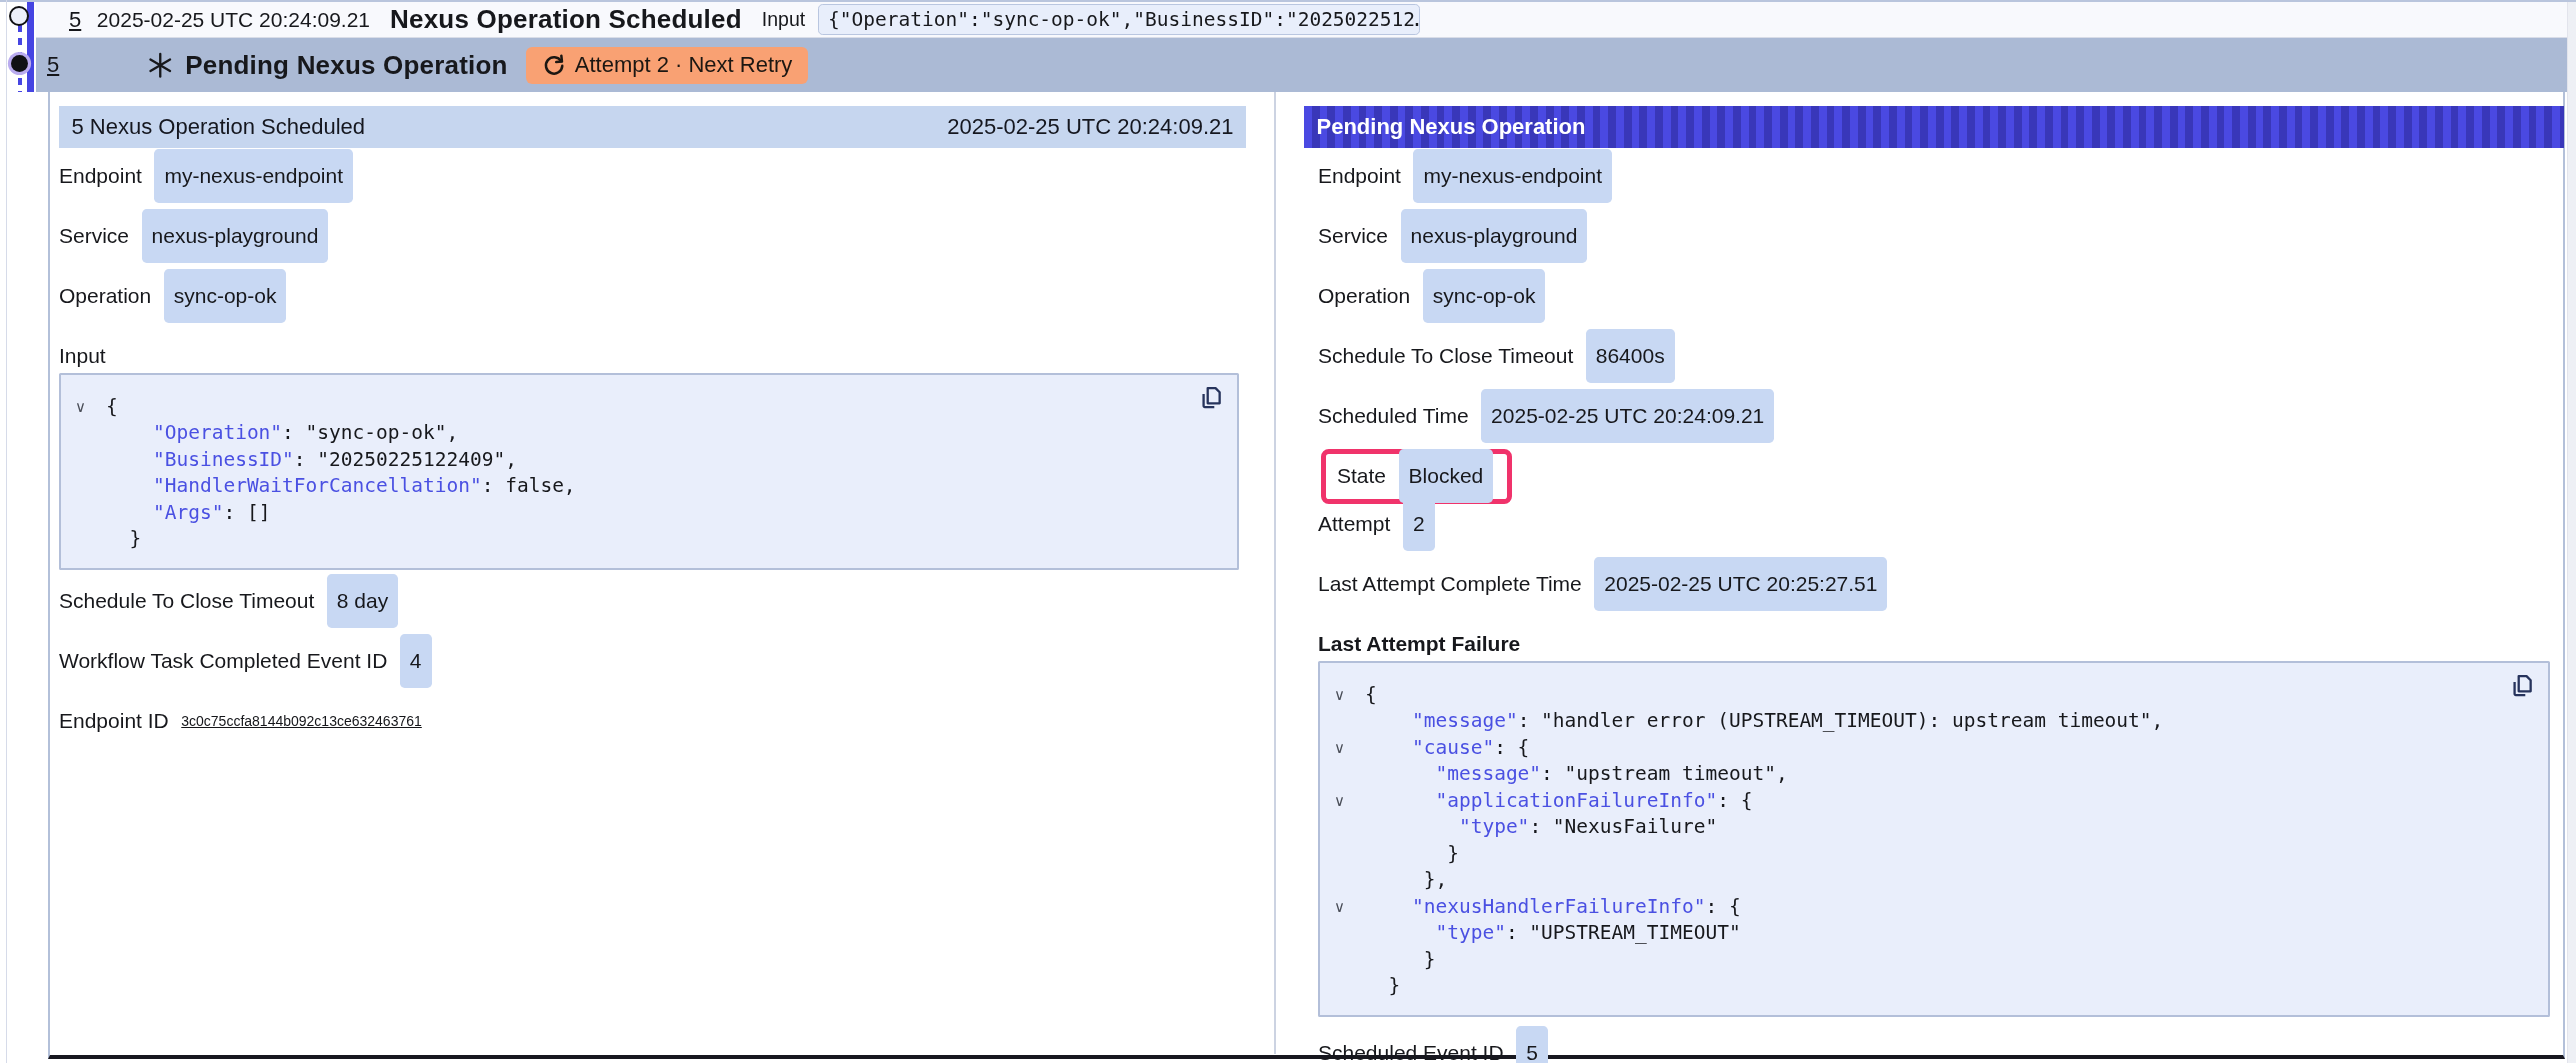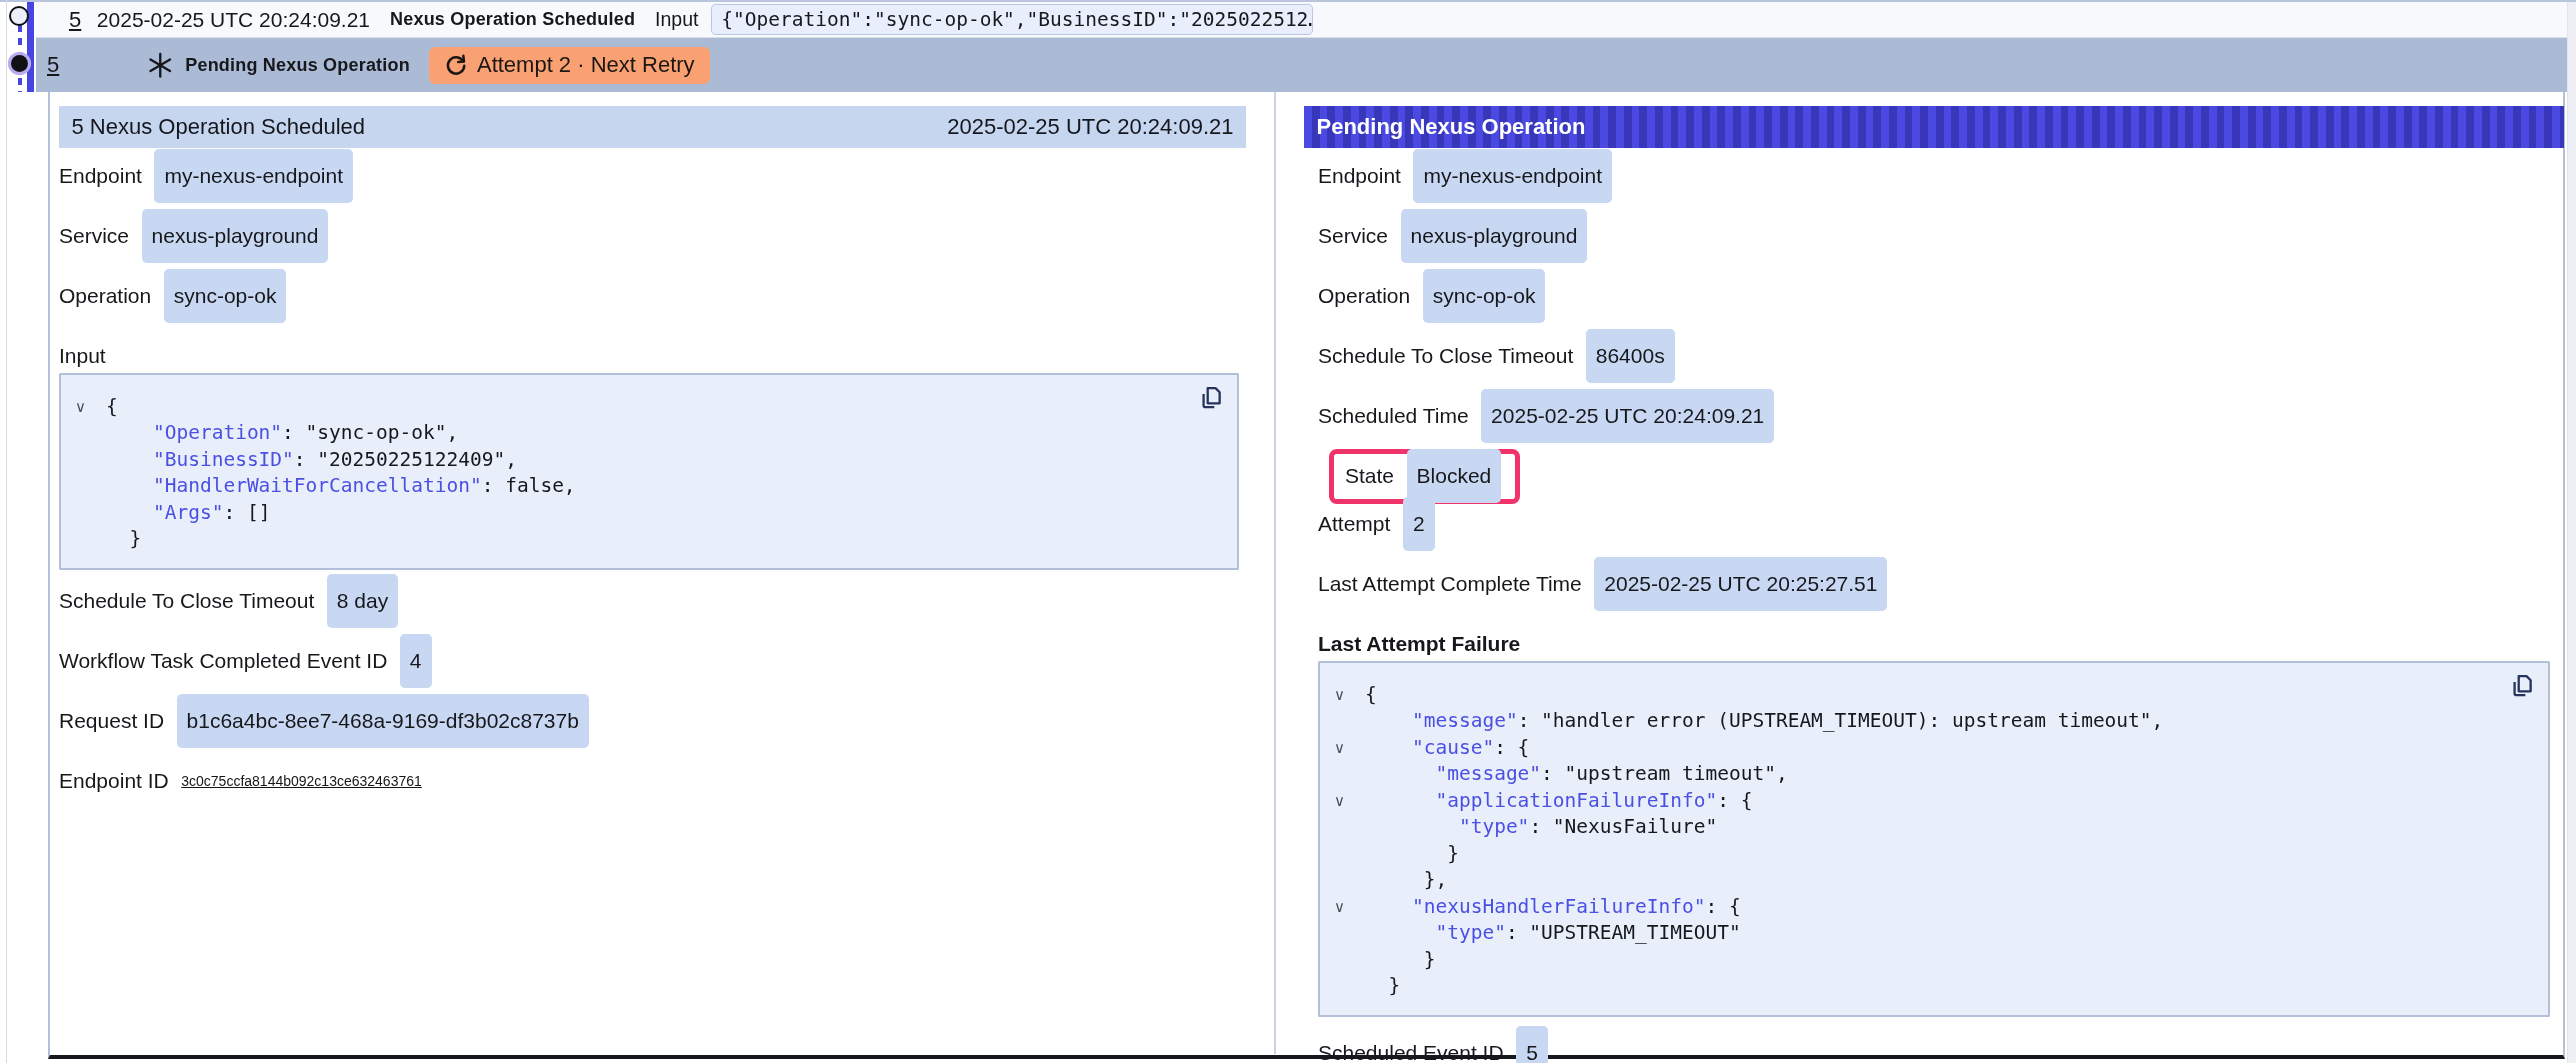--- a/index.html
+++ b/index.html
@@ -12,21 +12,21 @@
   #left-outer-border { left:5.5px; top:0; width:1.6px; height:1063px; background:#d6dbe9; }
   #scrollbar { left:2567px; top:1.6px; width:9.4px; height:1062px; background:#eef0f5; border-left:0.8px solid #e2e4ec; }
 
   
   #row1 { left:36px; top:1.6px; width:2531px; height:36px; background:#f8f9fd; display:flex; align-items:center; padding-left:33px; }
   #row-sep { left:36px; top:37px; width:2531px; height:0.8px; background:#d9dde8; }
   #row2 { left:36px; top:38px; width:2531px; height:54px; background:#abbad5; display:flex; align-items:center; padding-left:11px; }
 
   .ev-id { font-size:22px; color:#15161a; text-decoration:underline; font-weight:500; }
   .ev-ts { font-size:21px; margin-left:15.6px; }
-  .ev-title { font-size:18px; font-weight:700; margin-left:20px; letter-spacing:0.2px; }
+  .ev-title { font-size:26px; font-weight:700; margin-left:20px; letter-spacing:0.2px; }
   .ev-input-label { font-size:19.5px; margin-left:20px; }
   .ev-input-chip { margin-left:12.5px; height:31px; max-width:602px; overflow:hidden; white-space:nowrap;
     background:#e8eefb; border:1.6px solid #b9c6e0; border-radius:4.7px; display:flex; align-items:center; padding:0 9.4px;
     font-family:"DejaVu Sans Mono", monospace; font-size:19.5px; color:#17181c; }
 
   #row2 .ev-title { margin-left:11px; }
   .star-wrap { margin-left:87px; width:28px; height:28px; display:flex; align-items:center; justify-content:center; }
   .retry-badge { margin-left:18.7px; height:37px; background:#f9a173; border-radius:6.2px; display:flex; align-items:center;
     gap:9.4px; padding:0 15.6px; font-size:22px; font-weight:500; color:#1c1712; }
 
@@ -67,21 +67,21 @@
   #right-panel .code-block { width:1232px; }
   .code-line { position:relative; padding-left:45px; height:26.5px; line-height:26.5px; }
   .code-text { font-family:"DejaVu Sans Mono", monospace; font-size:19.5px; white-space:pre; color:#17181c; }
   .tok-key { color:#4a50e2; }
   .chev { position:absolute; left:14px; top:5.5px; font-size:15px; color:#4a4e58; line-height:1; cursor:pointer; }
   .copy-btn { position:absolute; top:9.4px; right:12.5px; width:28px; height:28px; cursor:pointer; }
 
   #right-panel .fields { padding-left:14px; }
   #right-panel .section-label { padding-left:14px;font-weight:bold; }
   #right-panel .code-block { margin-left:14px; }
-  #right-panel .field-row.red-box { margin-left:11px; }
+  #right-panel .field-row.red-box { margin-left:3px; }
 
   svg { display:block; }
 </style>
 </head>
 <body>
 
 <div class="abs" id="top-border"></div>
 <div class="abs" id="left-outer-border"></div>
 <div class="abs" id="scrollbar"></div>
 
@@ -162,24 +162,20 @@
   <div class="fields" style="padding-top:0;">
       <div class="field-row">
         <span class="field-label">Schedule To Close Timeout</span>
         <span class="chip">8 day</span>
       </div>
       <div class="field-row">
         <span class="field-label">Workflow Task Completed Event ID</span>
         <span class="chip">4</span>
       </div>
       <div class="field-row">
-        <span class="field-label">Request ID</span>
-        <span class="chip">b1c6a4bc-8ee7-468a-9169-df3b02c8737b</span>
-      </div>
-      <div class="field-row">
         <span class="field-label">Endpoint ID</span>
         <span class="field-link">3c0c75ccfa8144b092c13ce632463761</span>
       </div>
     </div>
 </div>
 
 <div class="panel" id="right-panel">
   <div class="panel-header">
     <span>Pending Nexus Operation</span>
   </div>

